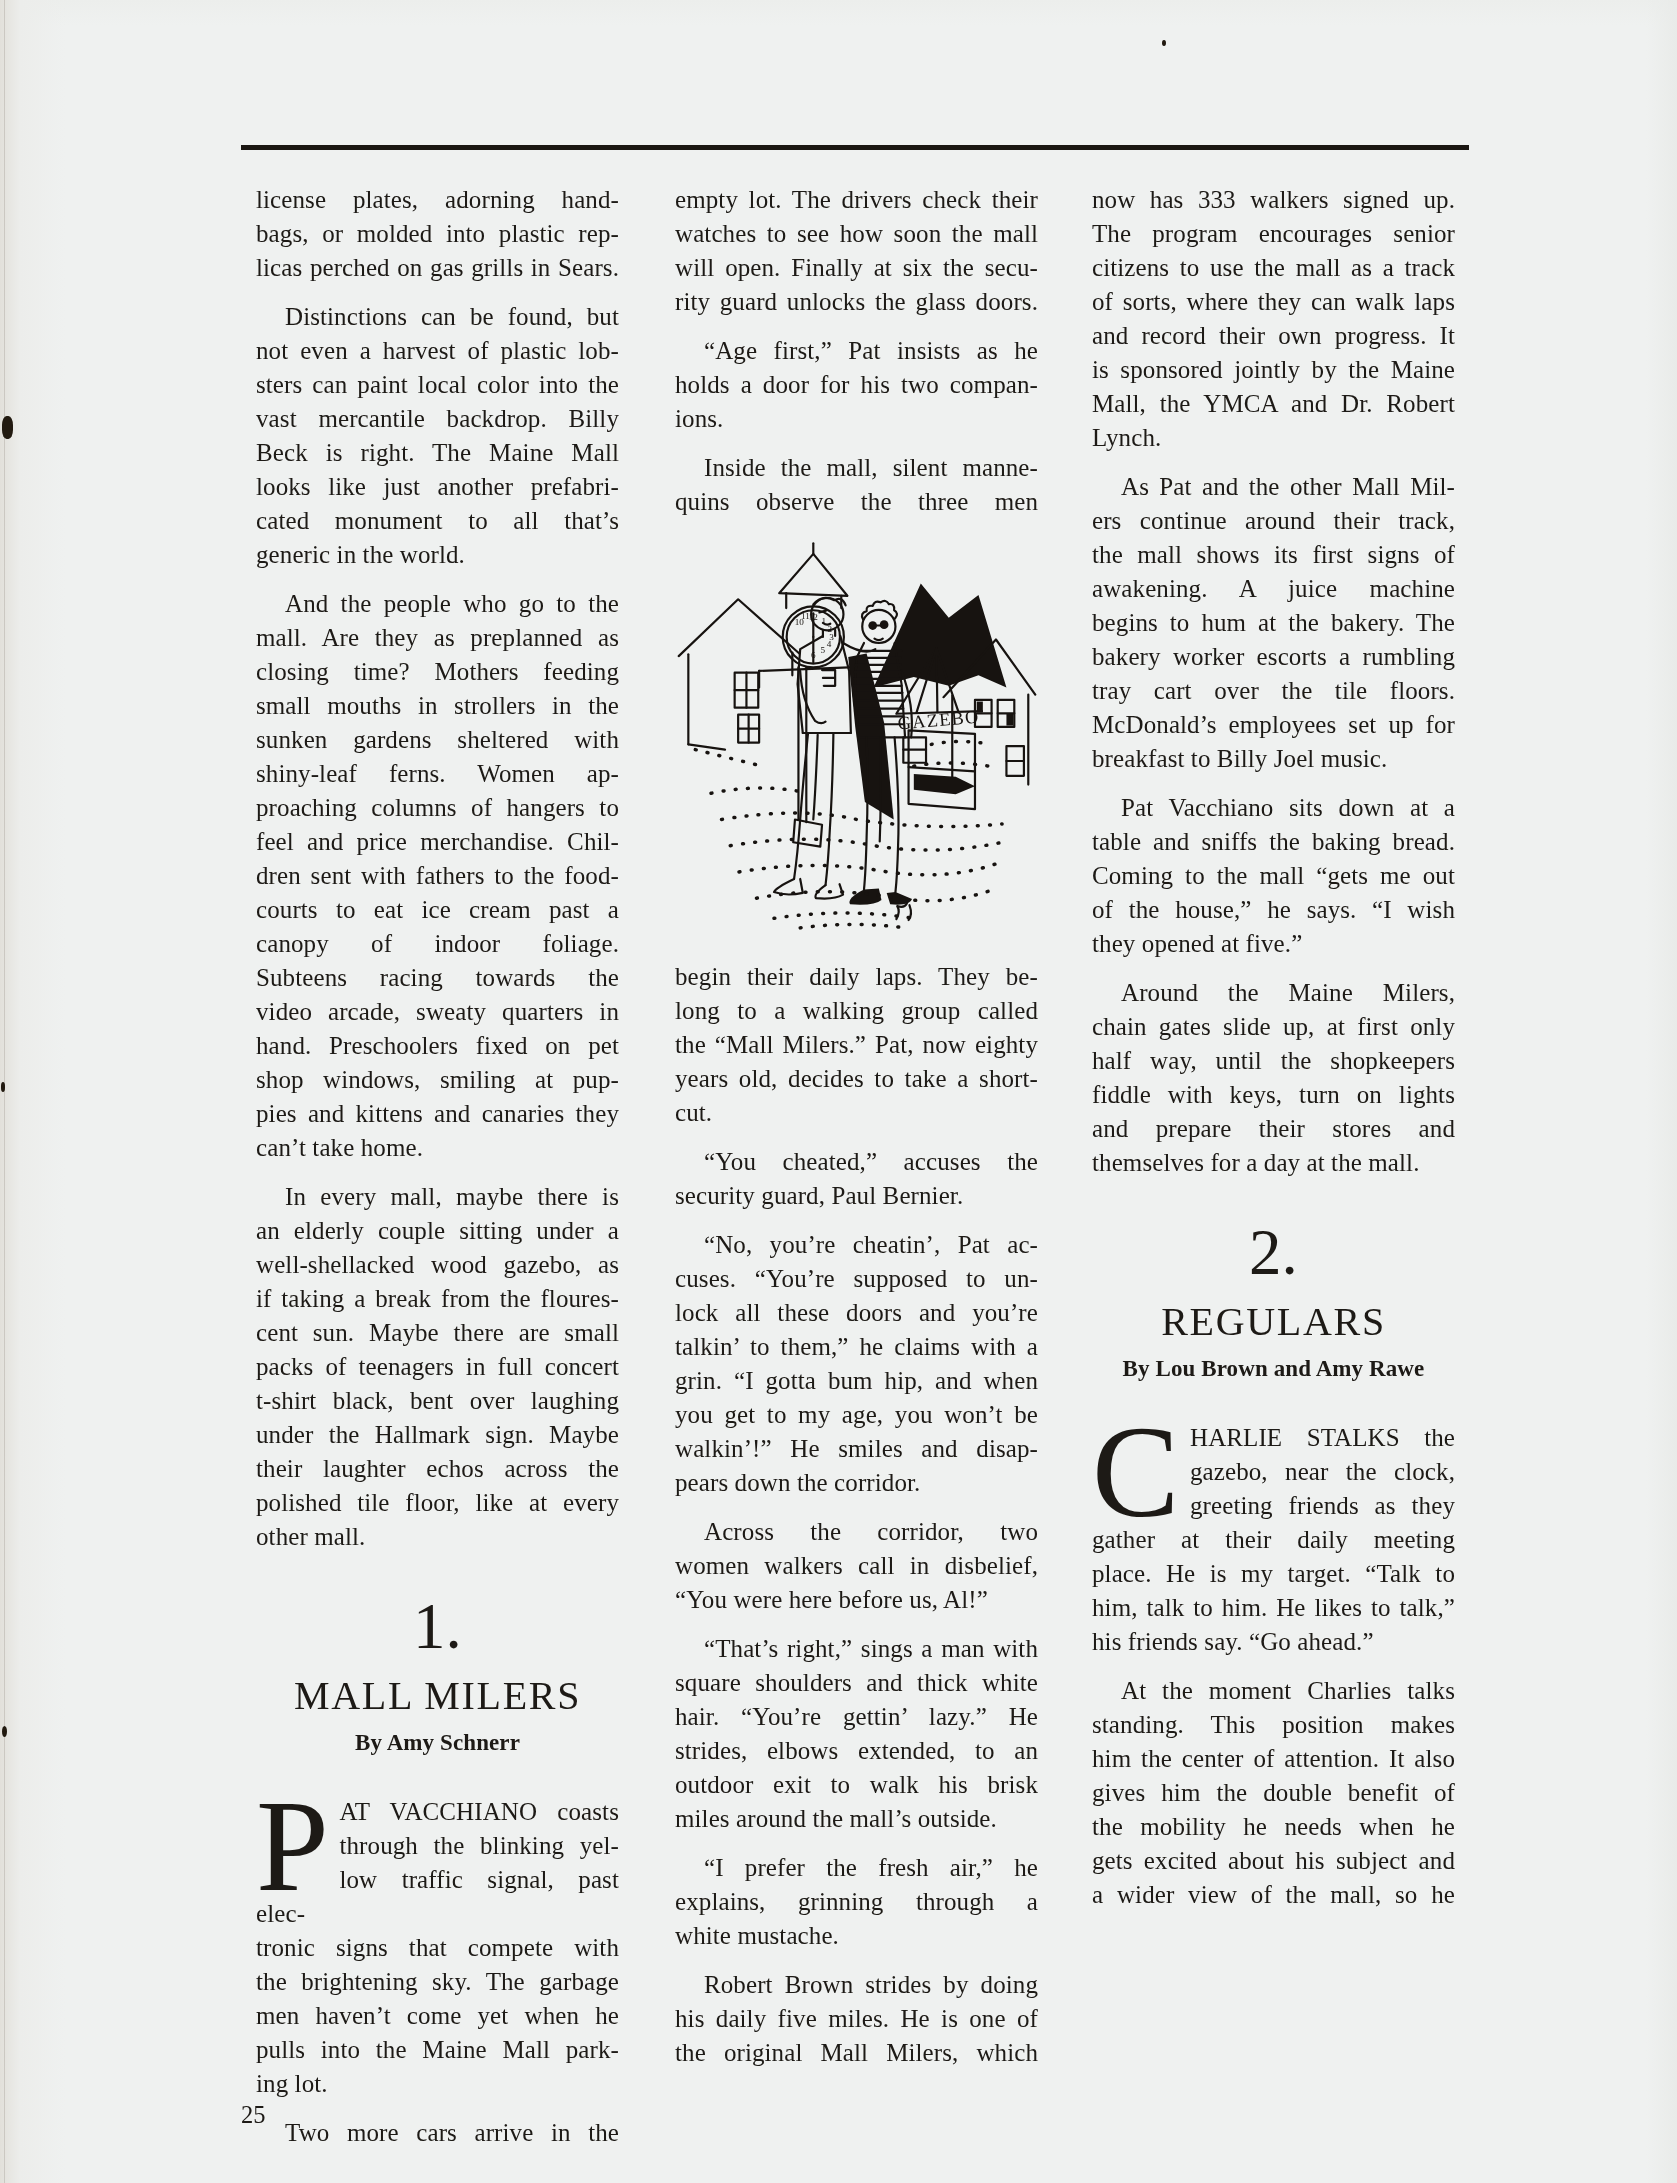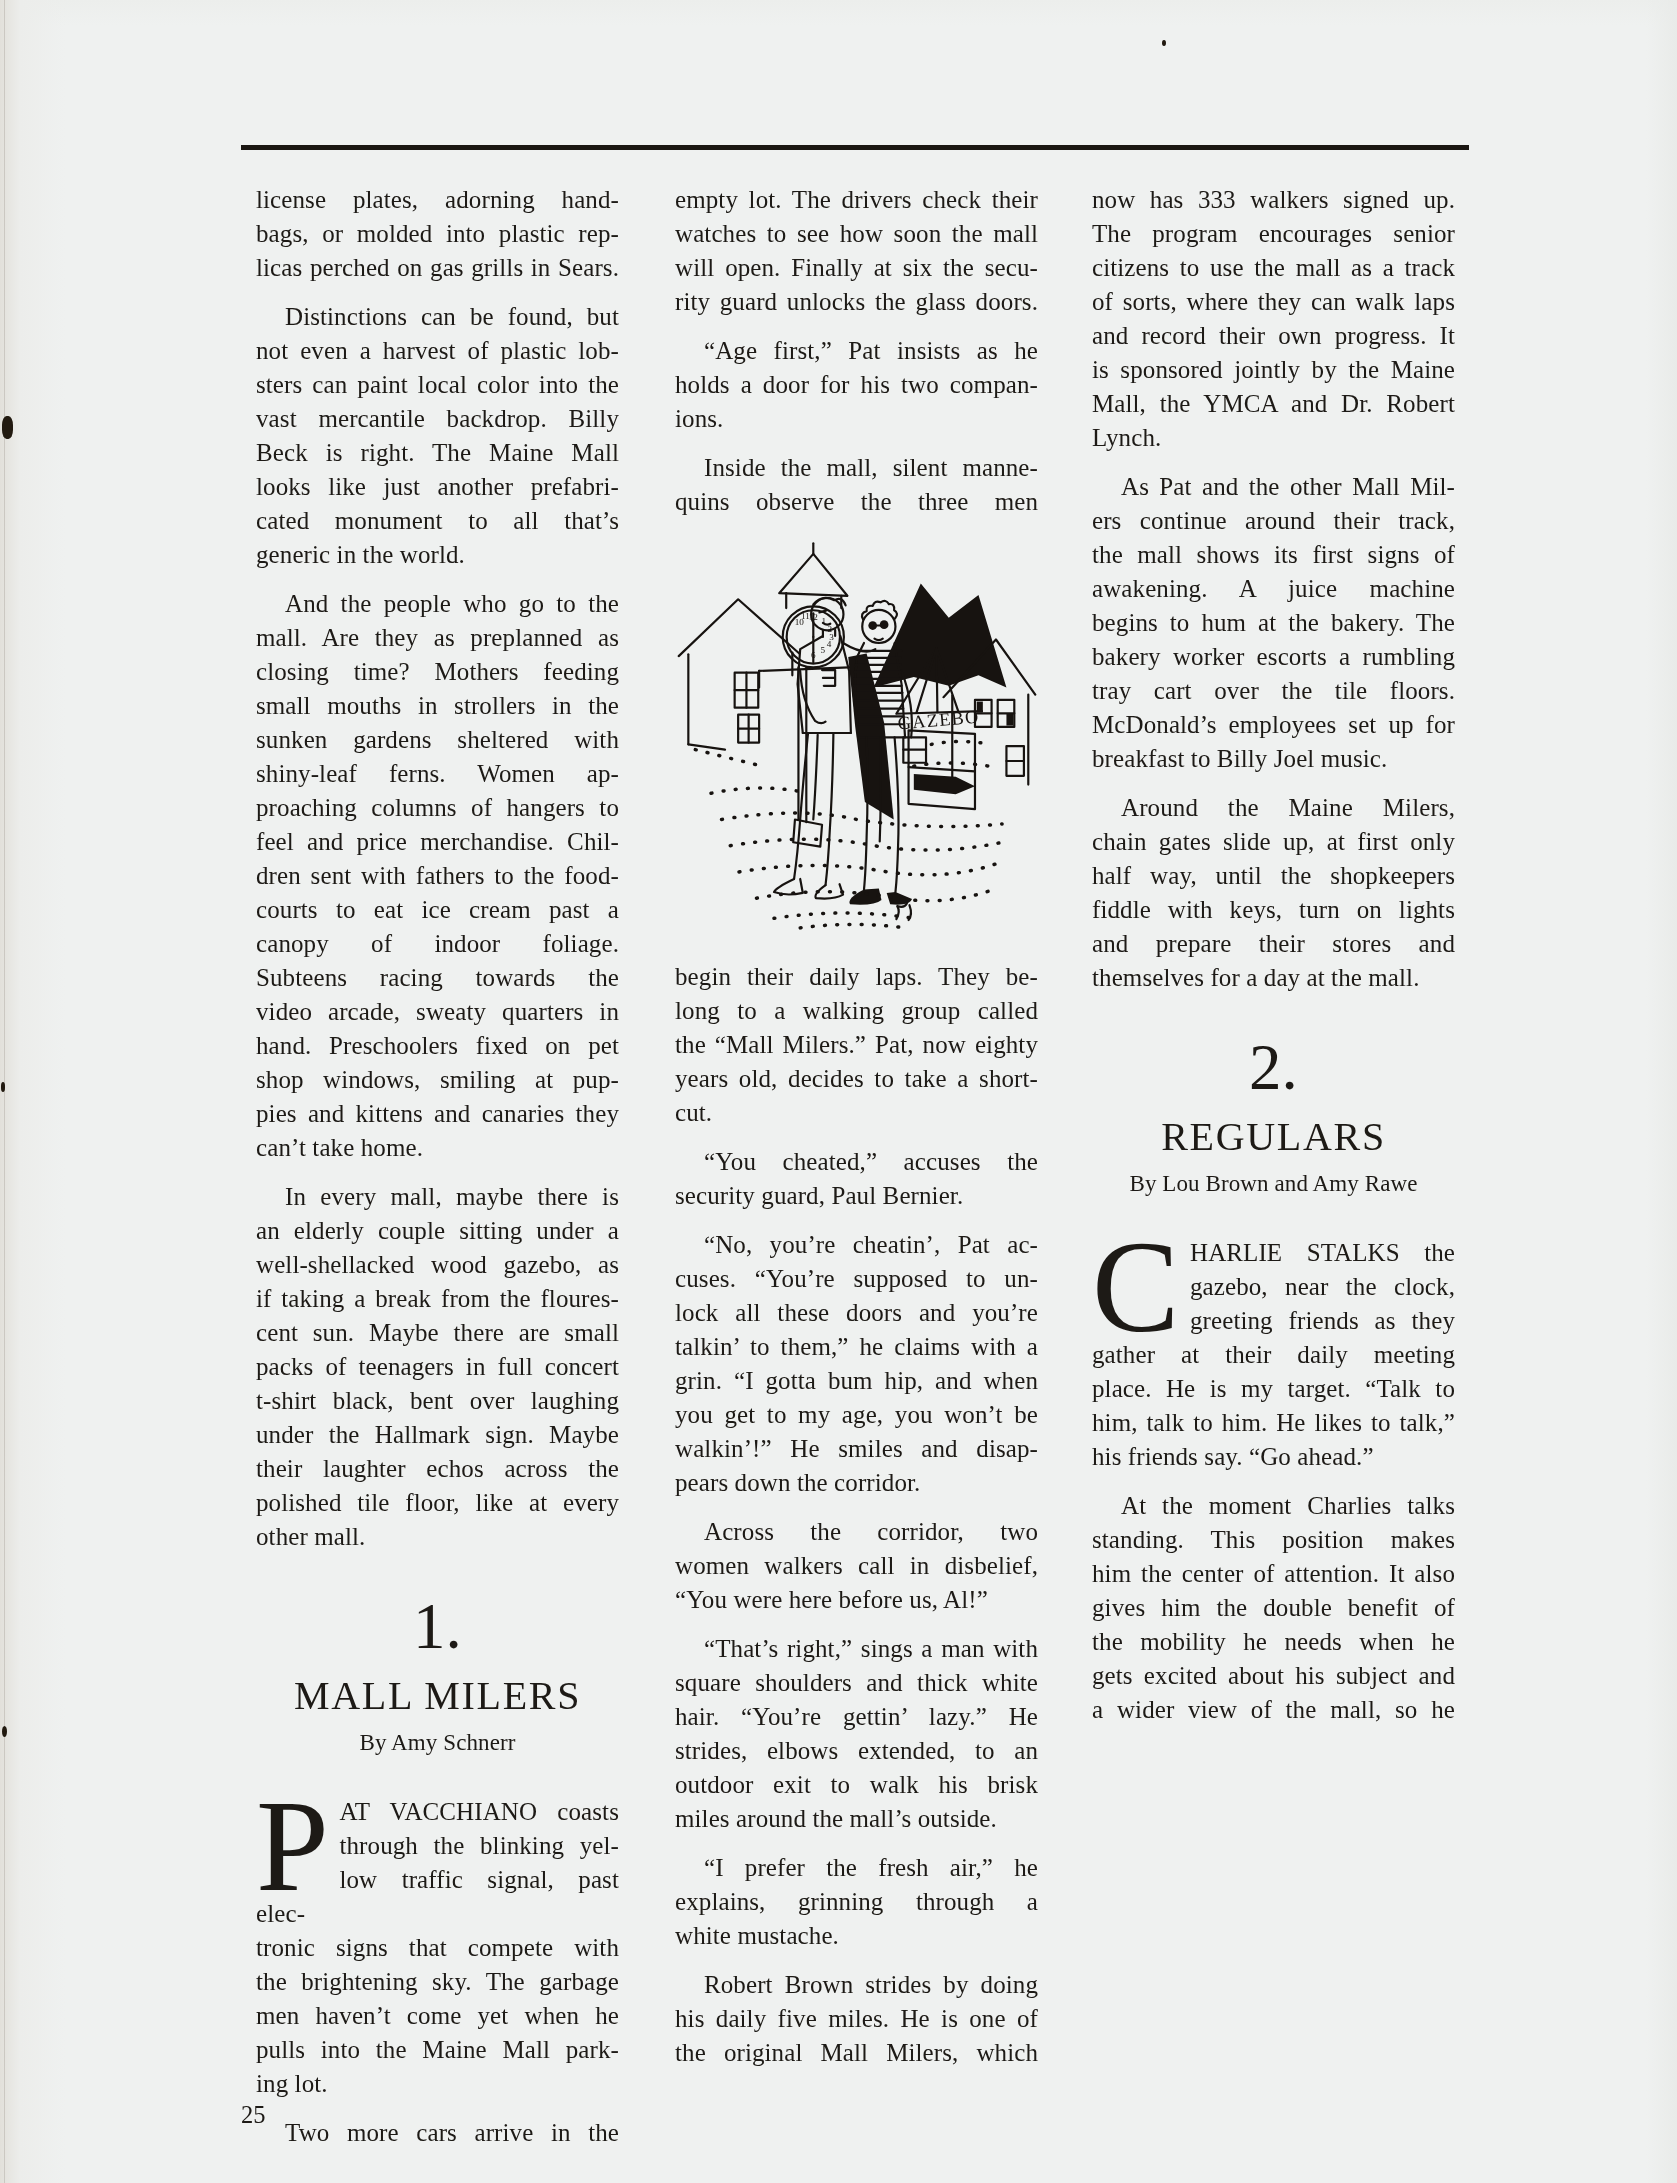--- a/index.html
+++ b/index.html
@@ -27,21 +27,21 @@
   #col-3{left:1077px}
 
   .para{margin:15px}
   .line{text-align:justify;text-align-last:justify}
   .line.last{text-align-last:left}
   .line.indent{text-indent:29px}
 
   .section{text-align:center}
   .sec-number{font-size:65px;line-height:65px;padding-top:24.5px}
   .sec-title{font-size:40px;line-height:44px;padding-top:15.7px;letter-spacing:1.7px}
-  .sec-byline{font-size:23px;line-height:26px;font-weight:normal;padding:11.4px 0 24.5px}
+  .sec-byline{font-size:23px;line-height:26px;font-weight:bold;padding:11.4px 0 24.5px}
 
   .dropcap{float:left;font-size:131px;line-height:101px;height:101px;margin:0 10.5px 0 0}
 
   figure.illustration{margin:8.7px 0 0 0;padding:0;width:393px;height:411px;
     display:flex;align-items:center;justify-content:center}
   figure.illustration svg{width:376px;height:402px}
   .ill-stroke{stroke:#171310;stroke-width:5;fill:none;stroke-linecap:round;stroke-linejoin:round}
   .ill-fill{fill:#171310;stroke:none}
   .ill-text{fill:#171310;stroke:none;font-family:"Liberation Serif",serif}
 
@@ -339,20 +339,27 @@
       <div class="line">ers continue around their track,</div>
       <div class="line">the mall shows its first signs of</div>
       <div class="line">awakening. A juice machine</div>
       <div class="line">begins to hum at the bakery. The</div>
       <div class="line">bakery worker escorts a rumbling</div>
       <div class="line">tray cart over the tile floors.</div>
       <div class="line">McDonald’s employees set up for</div>
       <div class="line last">breakfast to Billy Joel music.</div>
     </div>
     <div class="para">
+      <div class="line indent">Pat Vacchiano sits down at a</div>
+      <div class="line">table and sniffs the baking bread.</div>
+      <div class="line">Coming to the mall “gets me out</div>
+      <div class="line">of the house,” he says. “I wish</div>
+      <div class="line last">they opened at five.”</div>
+    </div>
+    <div class="para">
       <div class="line indent">Around the Maine Milers,</div>
       <div class="line">chain gates slide up, at first only</div>
       <div class="line">half way, until the shopkeepers</div>
       <div class="line">fiddle with keys, turn on lights</div>
       <div class="line">and prepare their stores and</div>
       <div class="line last">themselves for a day at the mall.</div>
     </div>
     <div class="section">
       <div class="sec-number">2.</div>
       <div class="sec-title">REGULARS</div>

